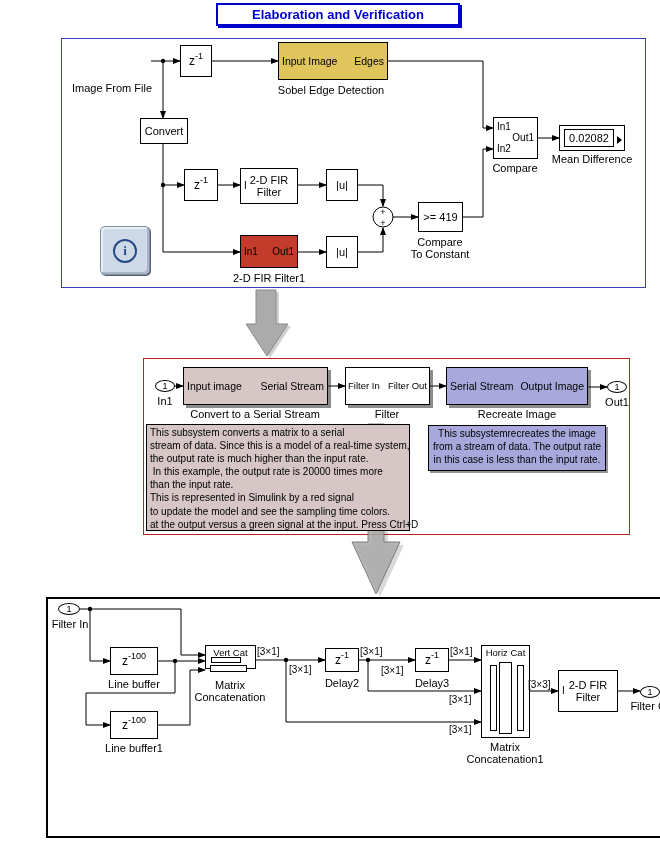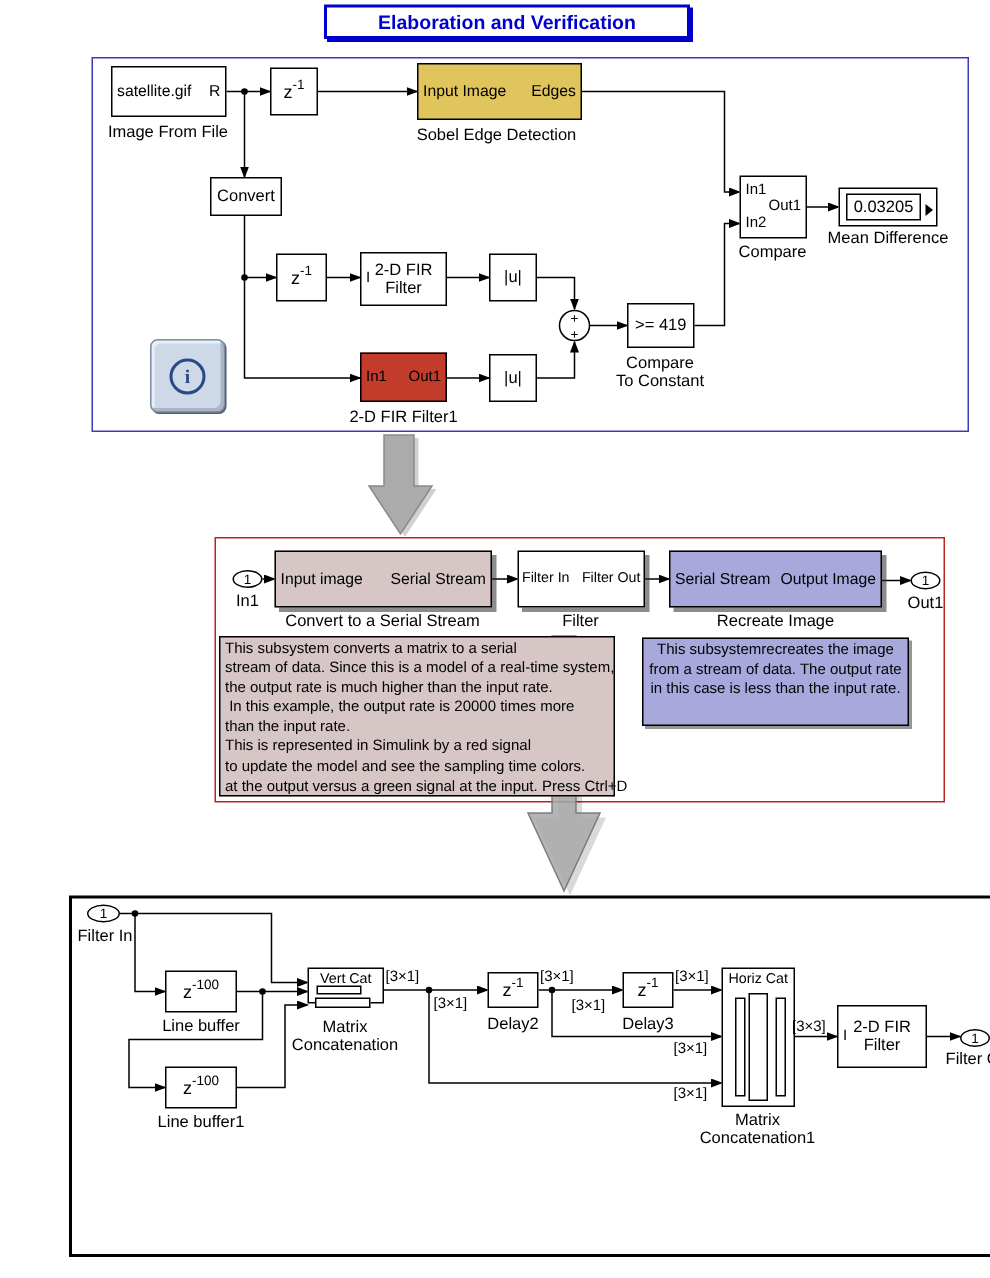--- a/index.html
+++ b/index.html
@@ -110,24 +110,20 @@
     <g>
       <polygon points="231,292 251,292 251,326 263,326 242,358 221,326 231,326" fill="rgba(0,0,0,0.18)"></polygon>
       <polygon points="228,290 248,290 248,324 260,324 239,356 218,324 228,324" fill="#ABABAB" stroke="#8a8a8a"></polygon>
     </g>
     <g>
       <polygon points="344,427 360,427 360,545 376,545 352,597 328,545 344,545" fill="rgba(0,0,0,0.15)"></polygon>
       <polygon points="340,424 356,424 356,542 372,542 348,594 324,542 340,542" fill="rgba(168,168,168,0.85)" stroke="rgba(115,115,115,0.9)"></polygon>
     </g>
   </svg>
 
-  <div class="blk" style="left:46px;top:44px;width:77px;height:34px;">
-    <span class="pin">satellite.gif</span>
-    <span class="pout">R</span>
-  </div>
   <div class="lbl" style="left:84px;top:82px;">Image From File</div>
 
   <div class="blk" style="left:152px;top:45px;width:32px;height:32px;">
     <span class="zrow">
         <span class="zb">z</span>
         <span class="ze">-1</span>
       </span>
   </div>
 
   <div class="blk" style="left:250px;top:42px;width:110px;height:38px;background:#DFC55C;">
@@ -177,21 +173,21 @@
 
   <div class="blk" style="left:465px;top:117px;width:45px;height:42px;">
     <span class="ptl">In1</span>
     <span class="pbl">In2</span>
     <span class="pr">Out1</span>
   </div>
   <div class="lbl" style="left:487px;top:162px;">Compare</div>
 
   <div class="blk" style="left:531px;top:125px;width:66px;height:26px;">
     <div style="position:absolute;left:4px;top:3px;right:10px;bottom:3px;border:1px solid #000;display:flex;align-items:center;justify-content:center;font-size:11px;">
-      <span>0.03205</span>
+      <span>0.02082</span>
     </div>
     <div style="position:absolute;right:2px;bottom:6px;width:0;height:0;border-left:5px solid #000;border-top:4px solid transparent;border-bottom:4px solid transparent;"></div>
   </div>
   <div class="lbl" style="left:564px;top:153px;">Mean Difference</div>
 
   <div class="infobtn">
     <span class="icirc">
         <span>i</span>
       </span>
   </div>
@@ -228,21 +224,21 @@
     <div>This subsystem converts a matrix to a serial</div>
     <div>stream of data. Since this is a model of a real-time system,</div>
     <div>the output rate is much higher than the input rate.</div>
     <div> In this example, the output rate is 20000 times more</div>
     <div>than the input rate.</div>
     <div>This is represented in Simulink by a red signal</div>
     <div>to update the model and see the sampling time colors.</div>
     <div>at the output versus a green signal at the input. Press Ctrl+D</div>
   </div>
 
-  <div class="note" style="left:400px;top:425px;width:178px;height:59px;background:#A8A8DC;text-align:center;padding-top:1px;box-shadow:2px 2px 0 rgba(45,45,45,0.5);">
+  <div class="note" style="left:400px;top:425px;width:178px;height:46px;background:#A8A8DC;text-align:center;padding-top:1px;box-shadow:2px 2px 0 rgba(45,45,45,0.5);">
     <div>This subsystemrecreates the image</div>
     <div>from a stream of data. The output rate</div>
     <div>in this case is less than the input rate.</div>
   </div>
 
   <div class="oval" style="left:30px;top:603px;width:22px;height:12px;">
     <span>1</span>
   </div>
   <div class="lbl" style="left:42px;top:618px;">Filter In</div>
 

